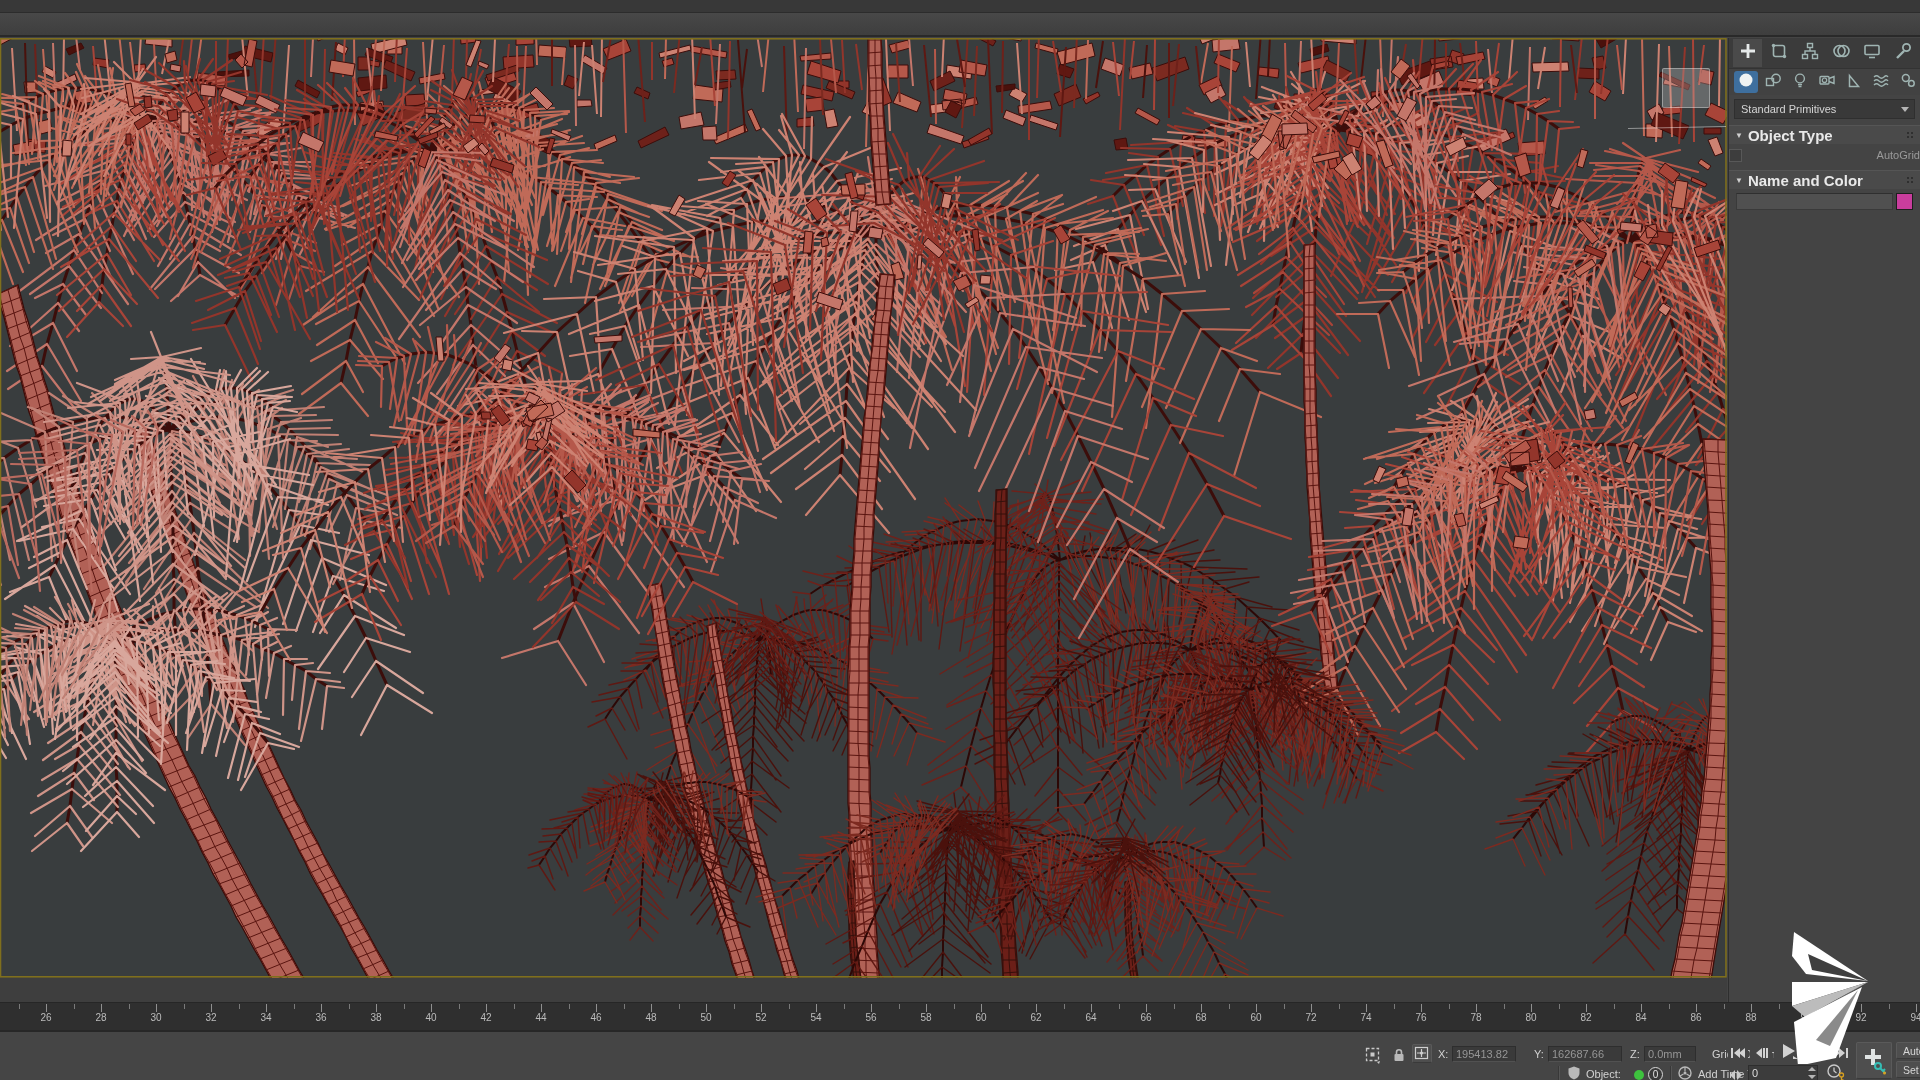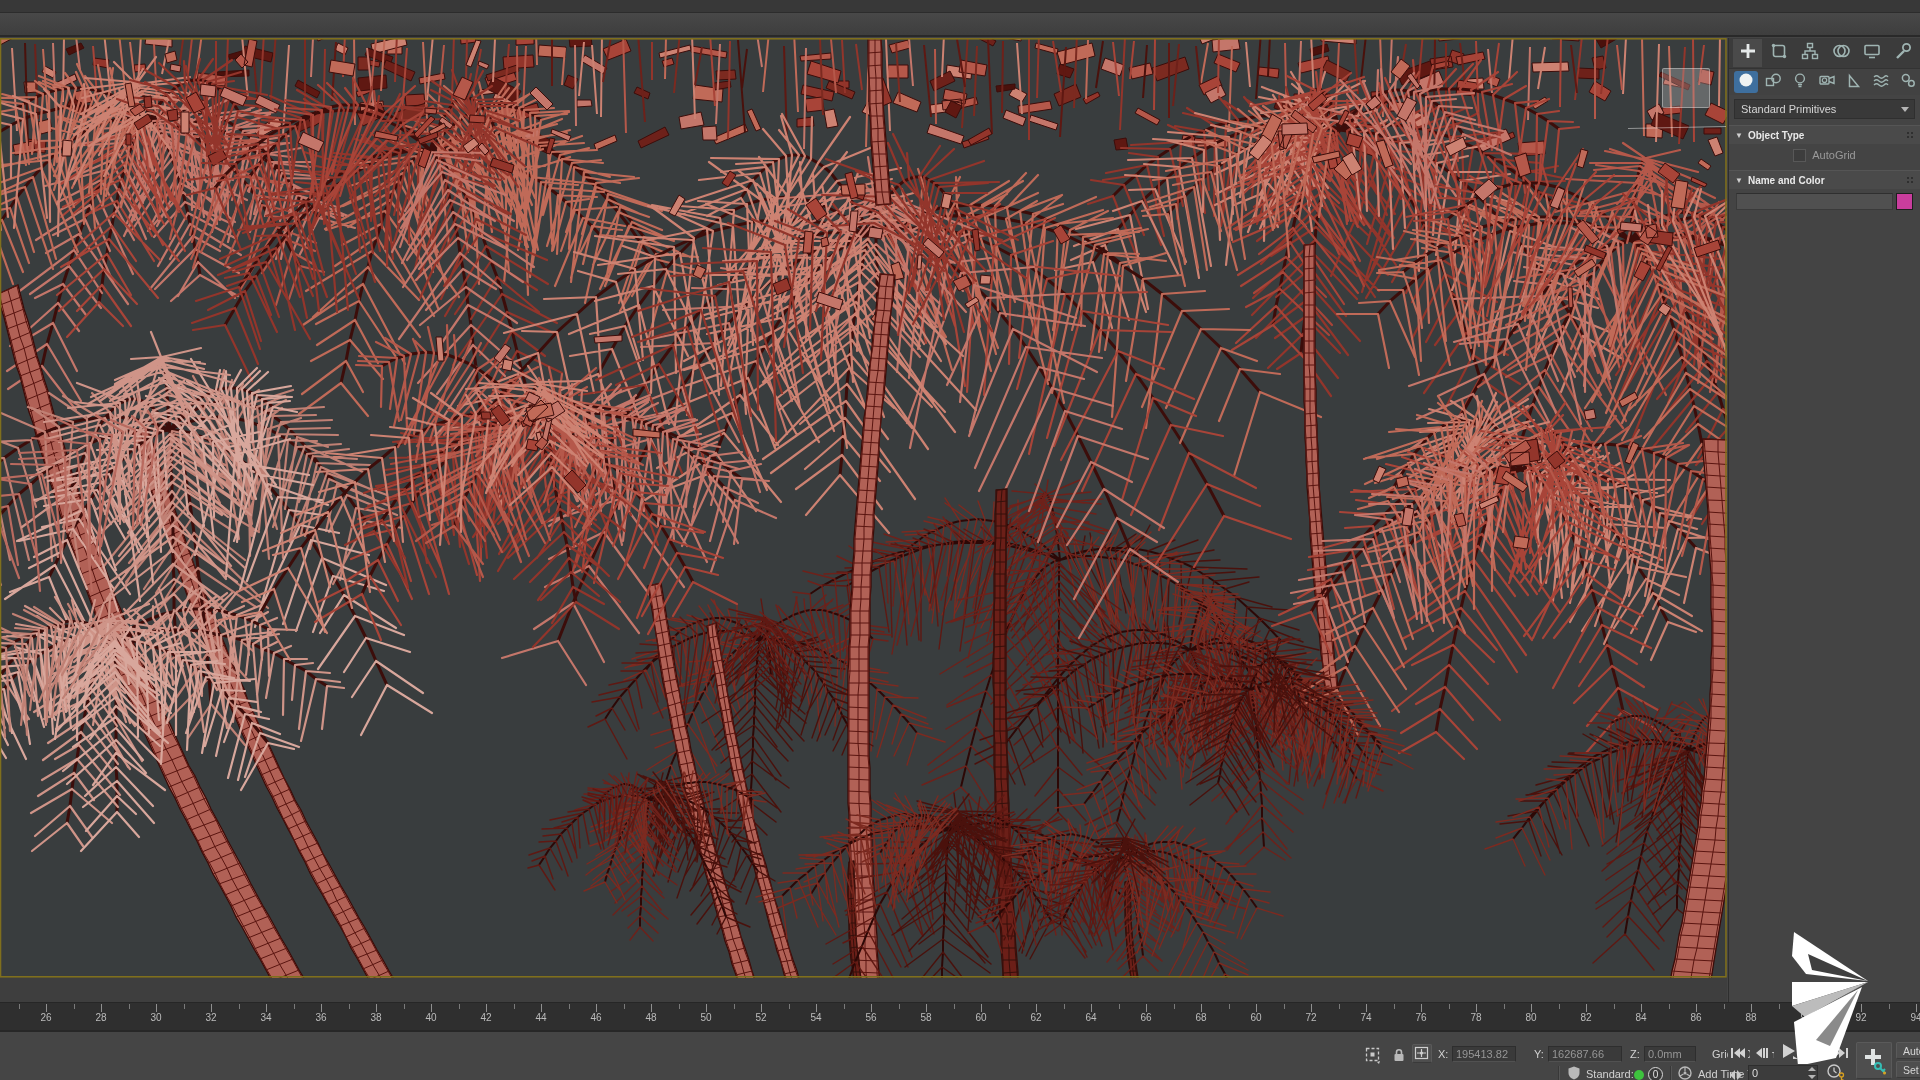--- a/index.html
+++ b/index.html
@@ -19,27 +19,27 @@
   .tab{width:29px;height:28px;display:flex;align-items:center;justify-content:center;}
   .tab.active{background:#4a4a4a;}
   #subtabrow{position:relative;height:26px;display:flex;align-items:center;padding-left:5px;gap:3px;background:#424242;}
   .subtab{width:24px;height:22px;display:flex;align-items:center;justify-content:center;}
   .subtab.active{background:#3e6f9e;border-radius:3px;}
   .dropdown{margin:4px 5px 0 5px;height:18px;background:#393939;border:1px solid #2f2f2f;color:#d4d4d4;
     font-size:11px;display:flex;align-items:center;padding:0 6px;position:relative;}
   .dd-arrow{position:absolute;right:5px;top:7px;width:0;height:0;border-left:4px solid transparent;border-right:4px solid transparent;border-top:5px solid #b5b5b5;}
   .rollout{margin-top:6px;height:18px;background:#4a4a4a;border-top:1px solid #555;display:flex;align-items:center;padding:0 6px;}
   .rollout .arr{color:#cfcfcf;font-size:8px;margin-right:5px;}
-  .rollout .ttl{color:#e9e9e9;font-size:10px;font-weight:bold;flex:1;}
+  .rollout .ttl{color:#e9e9e9;font-size:15px;font-weight:bold;flex:1;}
   .rollout .dots{width:8px;height:8px;background:
      radial-gradient(circle at 2px 2px,#2f2f2f 1px,transparent 1.2px),
      radial-gradient(circle at 6px 2px,#2f2f2f 1px,transparent 1.2px),
      radial-gradient(circle at 2px 6px,#2f2f2f 1px,transparent 1.2px),
      radial-gradient(circle at 6px 6px,#2f2f2f 1px,transparent 1.2px);}
-  #autogrid-row{height:18px;display:flex;align-items:center;justify-content:center;gap:6px;margin-top:2px;}
+  #autogrid-row{height:18px;display:flex;align-items:center;justify-content:space-between;gap:6px;margin-top:2px;}
   #autogrid-box{width:11px;height:11px;background:#3d3d3d;border:1px solid #585858;}
   #autogrid-label{color:#9a9a9a;font-size:11px;}
   #btn-grid{display:grid;grid-template-columns:1fr 1fr;gap:3px 4px;margin:3px 7px 0 7px;}
   .pbtn{height:17px;background:#505050;border:1px solid #5c5c5c;border-bottom-color:#3b3b3b;border-radius:2px;
     color:#d8d8d8;font-size:10.5px;display:flex;align-items:center;justify-content:center;cursor:default;}
   #namecolor-row{display:flex;gap:3px;margin:4px 7px 0 7px;}
   #name-field{flex:1;height:17px;background:#505050;border:1px solid #3a3a3a;border-top-color:#2f2f2f;box-sizing:border-box;}
   #color-swatch{width:17px;height:17px;border:1px solid #1e1e1e;box-sizing:border-box;}
   
   #sliderstrip{left:0;top:978px;width:1727px;height:24px;background:#3e3e3e;border-bottom:1px solid #2c2c2c;}
@@ -507,21 +507,21 @@
   <div class="sb-field" style="left:1548px;top:14px;width:74px;">162687.66</div>
   <span class="sb-label" style="left:1630px;top:16px;">Z:</span>
   <div class="sb-field" style="left:1644px;top:14px;width:52px;">0.0mm</div>
   <span class="sb-label" style="left:1712px;top:16px;">Grid = 0.0mm</span>
 
   <span class="vsep" style="left:1558px;top:34px;"></span>
   <span class="abs" style="left:1566px;top:33px;">
     <svg width="16" height="16">
         <path d="M8 1.5l5.5 2v4.5c0 3.5-2.8 5.5-5.5 6.5-2.7-1-5.5-3-5.5-6.5V3.5z" fill="#b9b9b9"></path>
       </svg></span>
-  <span class="sb-label" style="left:1586px;top:36px;">Standard:</span>
+  <span class="sb-label" style="left:1586px;top:36px;">Object:</span>
   <span id="green-dot" style="left:1634px;top:38px;"></span>
   <span id="badge-zero" style="left:1648px;top:35px;">0</span>
   <span class="vsep" style="left:1670px;top:34px;"></span>
   <span class="abs" style="left:1677px;top:33px;">
     <svg width="16" height="16">
         <circle cx="8" cy="8" r="6" stroke="#b9b9b9" fill="none" stroke-width="1.4"></circle>
         <circle cx="8" cy="8" r="1.5" fill="#b9b9b9"></circle>
         <path d="M8 2v4.5M3 11l3.5-2M13 11l-3.5-2" stroke="#b9b9b9" stroke-width="1.2"></path>
       </svg></span>
   <span class="sb-label" style="left:1698px;top:36px;">Add Time Tag</span>

